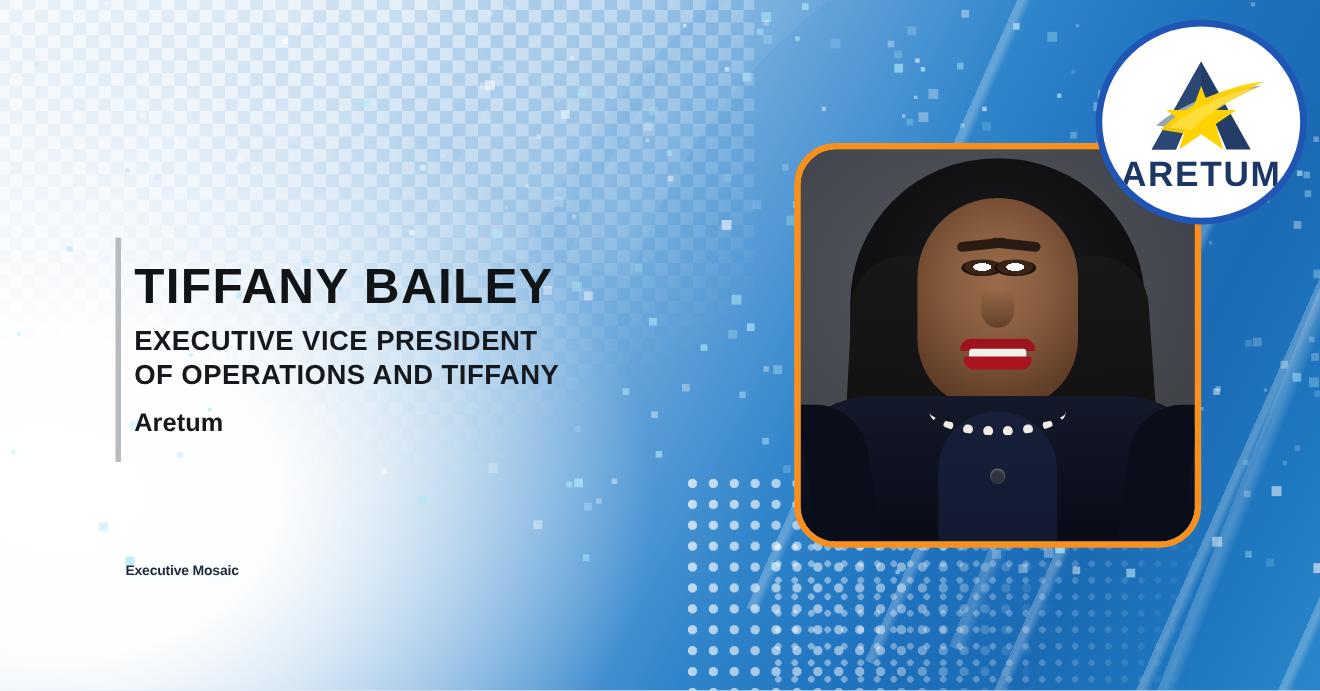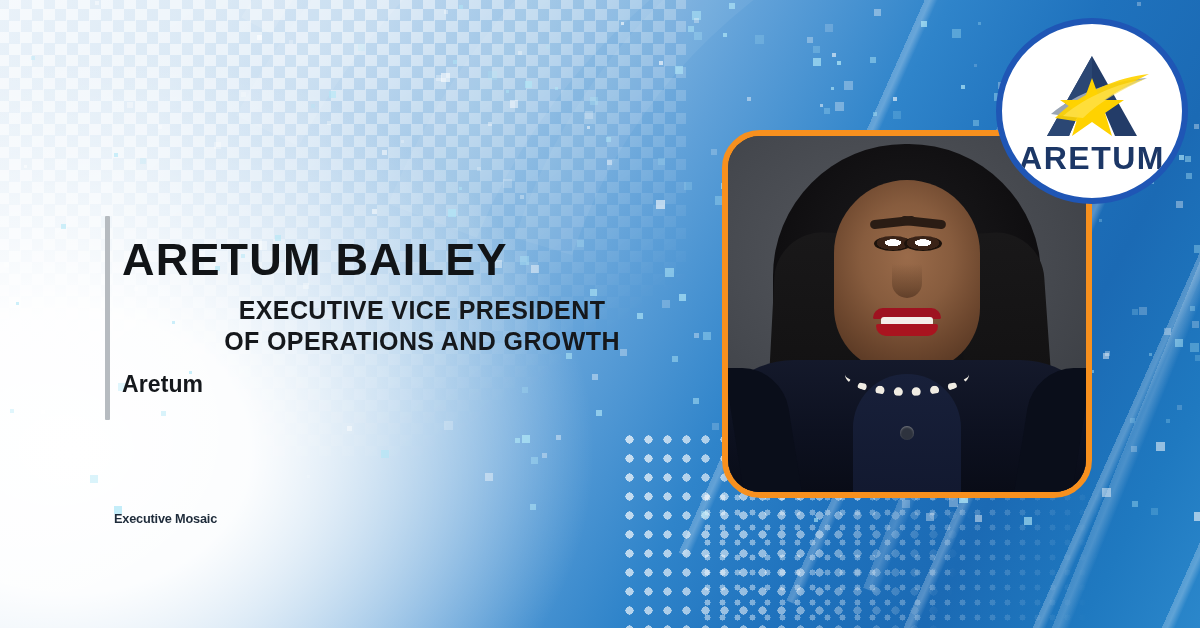--- a/index.html
+++ b/index.html
@@ -157,21 +157,20 @@
     margin: 0 0 12px 0;
     white-space: nowrap;
   }
   .person-title {
     font-size: 25px;
     font-weight: 600;
     letter-spacing: 0.4px;
     color: #15181c;
     line-height: 1.24;
     margin: 0 0 14px 0;
-    text-align: center;
   }
   .person-title .line { display: block; }
   .person-org {
     font-size: 23px;
     font-weight: 700;
     color: #15181c;
     letter-spacing: 0.1px;
     margin: 0;
   }
 
@@ -623,24 +622,24 @@
       <span class="spk" style="left: 596px; top: 410px; width: 6px; height: 6px; background: rgba(176, 231, 247, 0.65);"></span>
       <span class="spk" style="left: 1039px; top: 130px; width: 5px; height: 5px; background: rgba(176, 231, 247, 0.48);"></span>
       <span class="spk" style="left: 952px; top: 29px; width: 9px; height: 9px; background: rgba(176, 231, 247, 0.35);"></span>
       <span class="spk" style="left: 694px; top: 18px; width: 5px; height: 5px; background: rgba(255, 255, 255, 0.31);"></span>
       <span class="spk" style="left: 921px; top: 21px; width: 6px; height: 6px; background: rgba(176, 231, 247, 0.71);"></span>
     </div>
 
   <div class="accent-bar"></div>
 
   <div class="text-block">
-    <h1 class="person-name">ARETUM BAILEY</h1>
+    <h1 class="person-name">TIFFANY BAILEY</h1>
     <div class="person-title">
       <span class="line">EXECUTIVE VICE PRESIDENT</span>
-      <span class="line">OF OPERATIONS AND GROWTH</span>
+      <span class="line">OF OPERATIONS AND TIFFANY</span>
     </div>
     <div class="person-org">Aretum</div>
   </div>
 
   <div class="portrait-frame">
     <div class="portrait-inner">
       <div class="hair"></div>
       <div class="hair-l"></div>
       <div class="hair-r"></div>
       <div class="face"></div>

